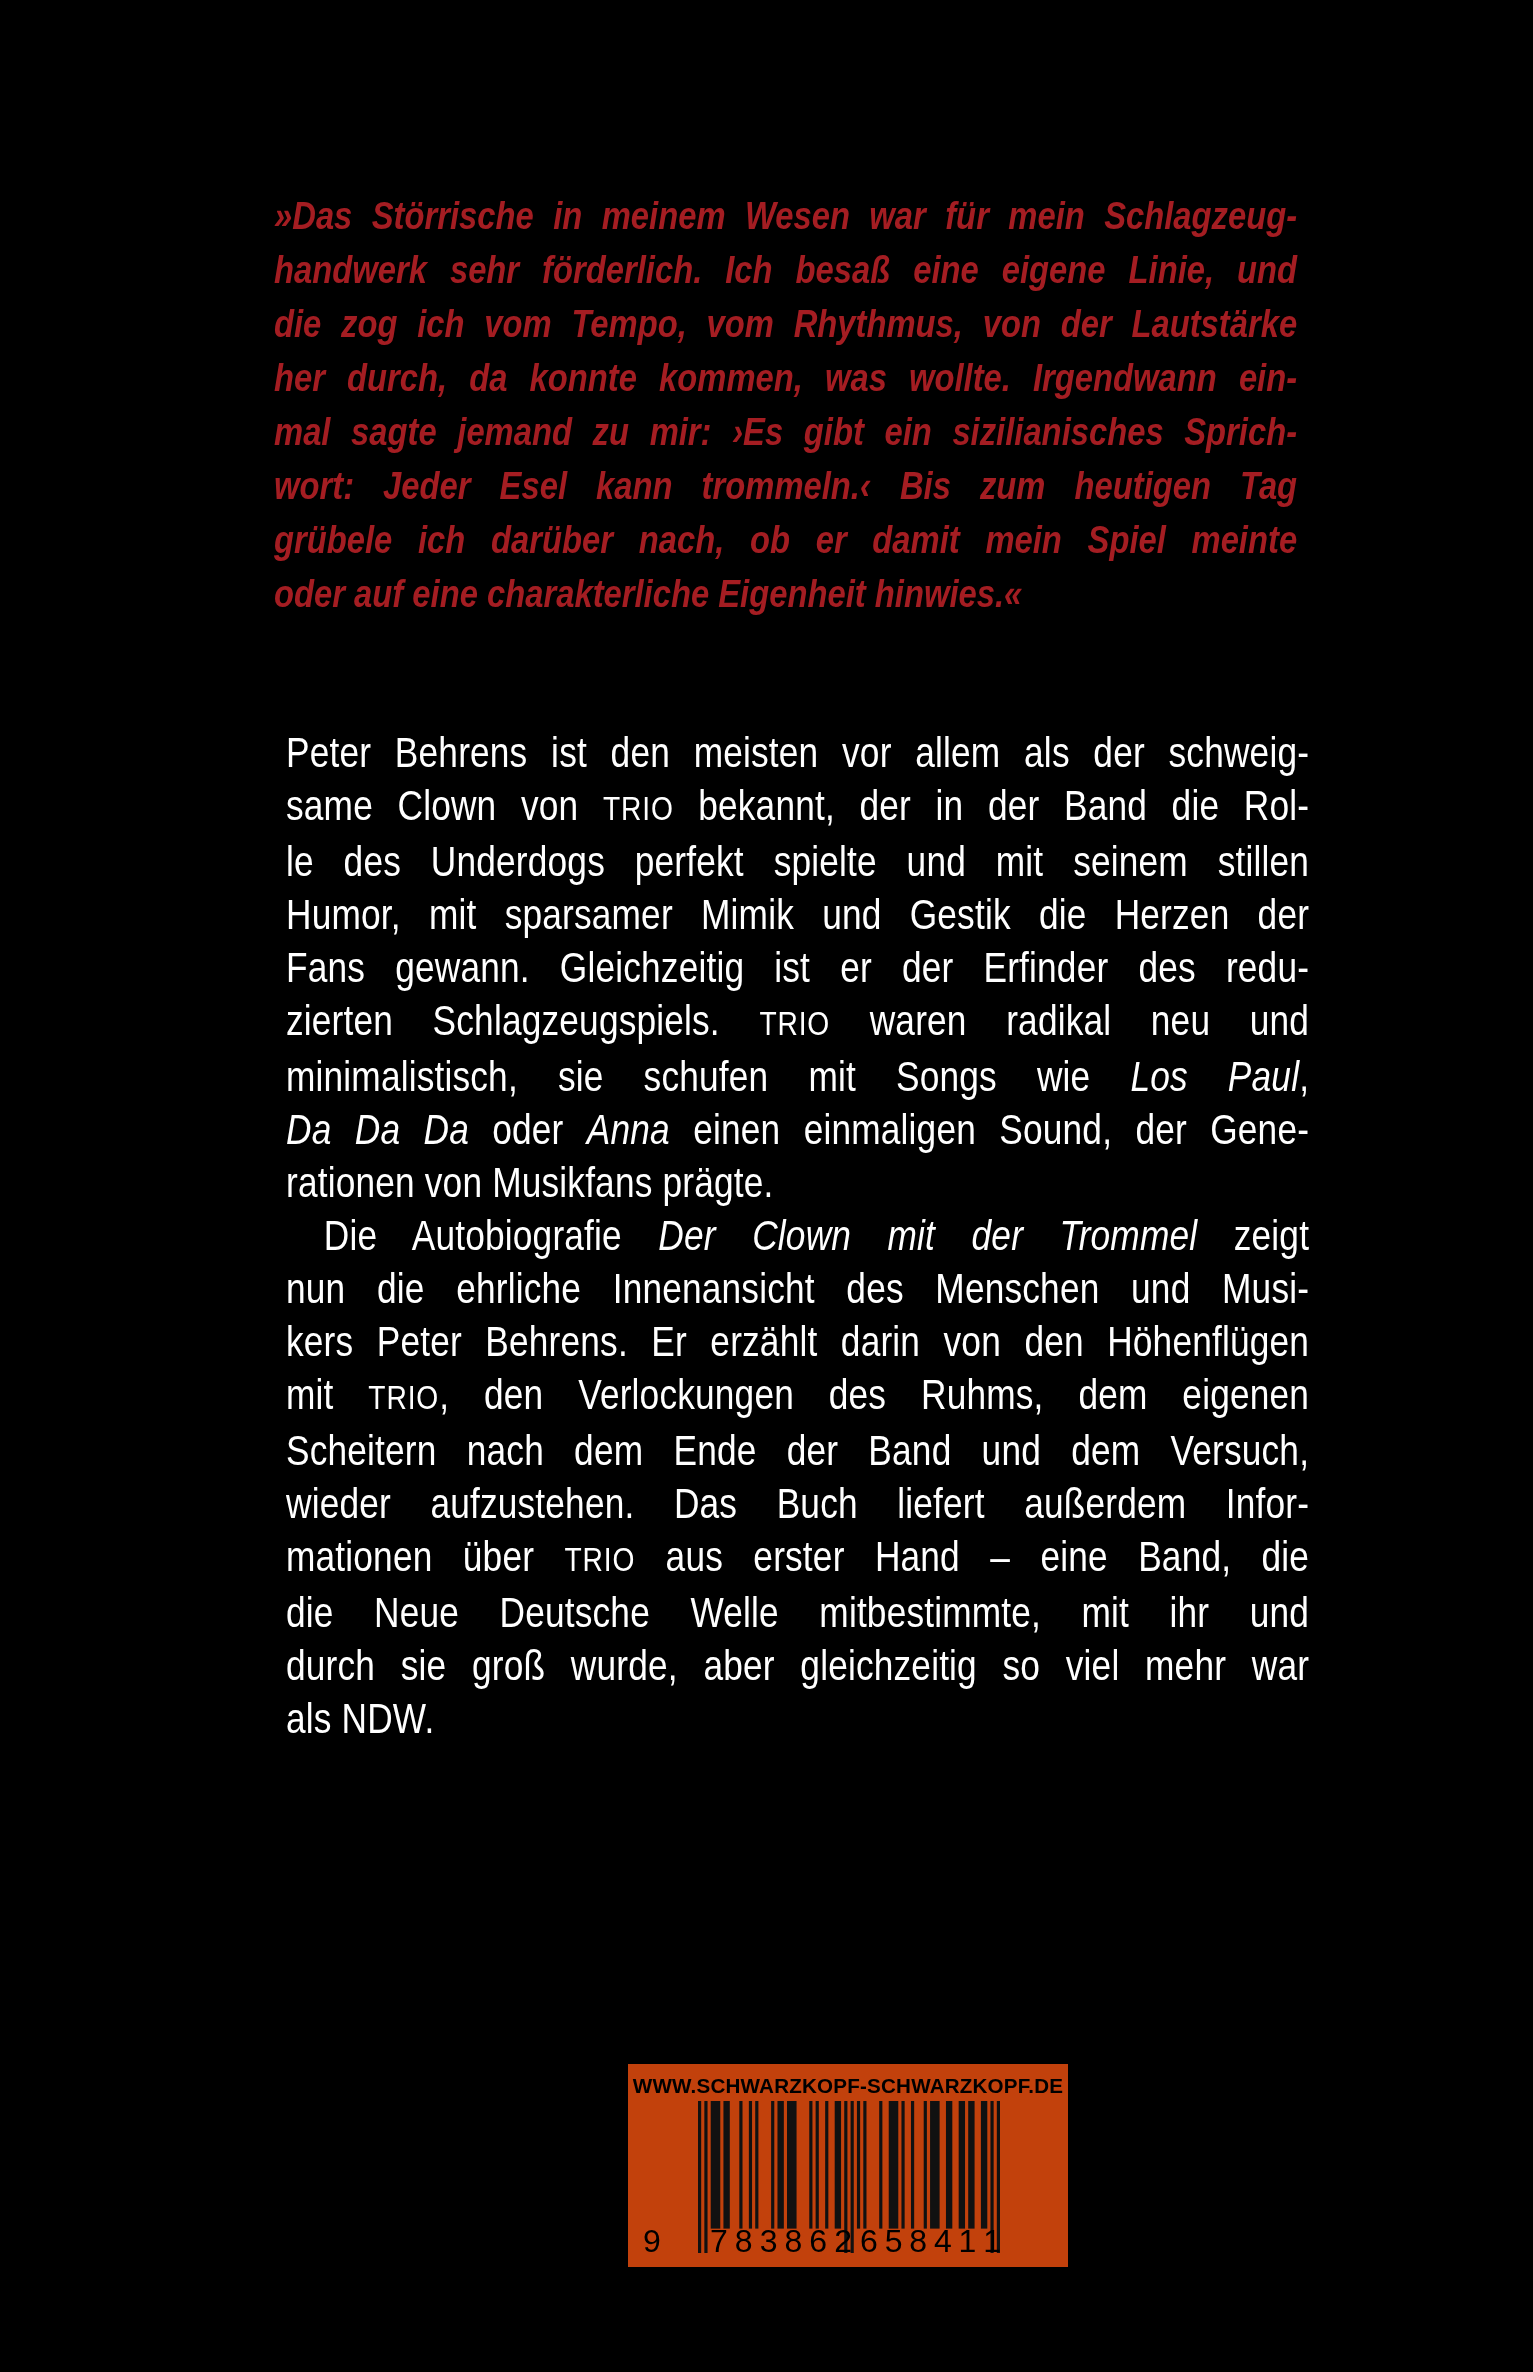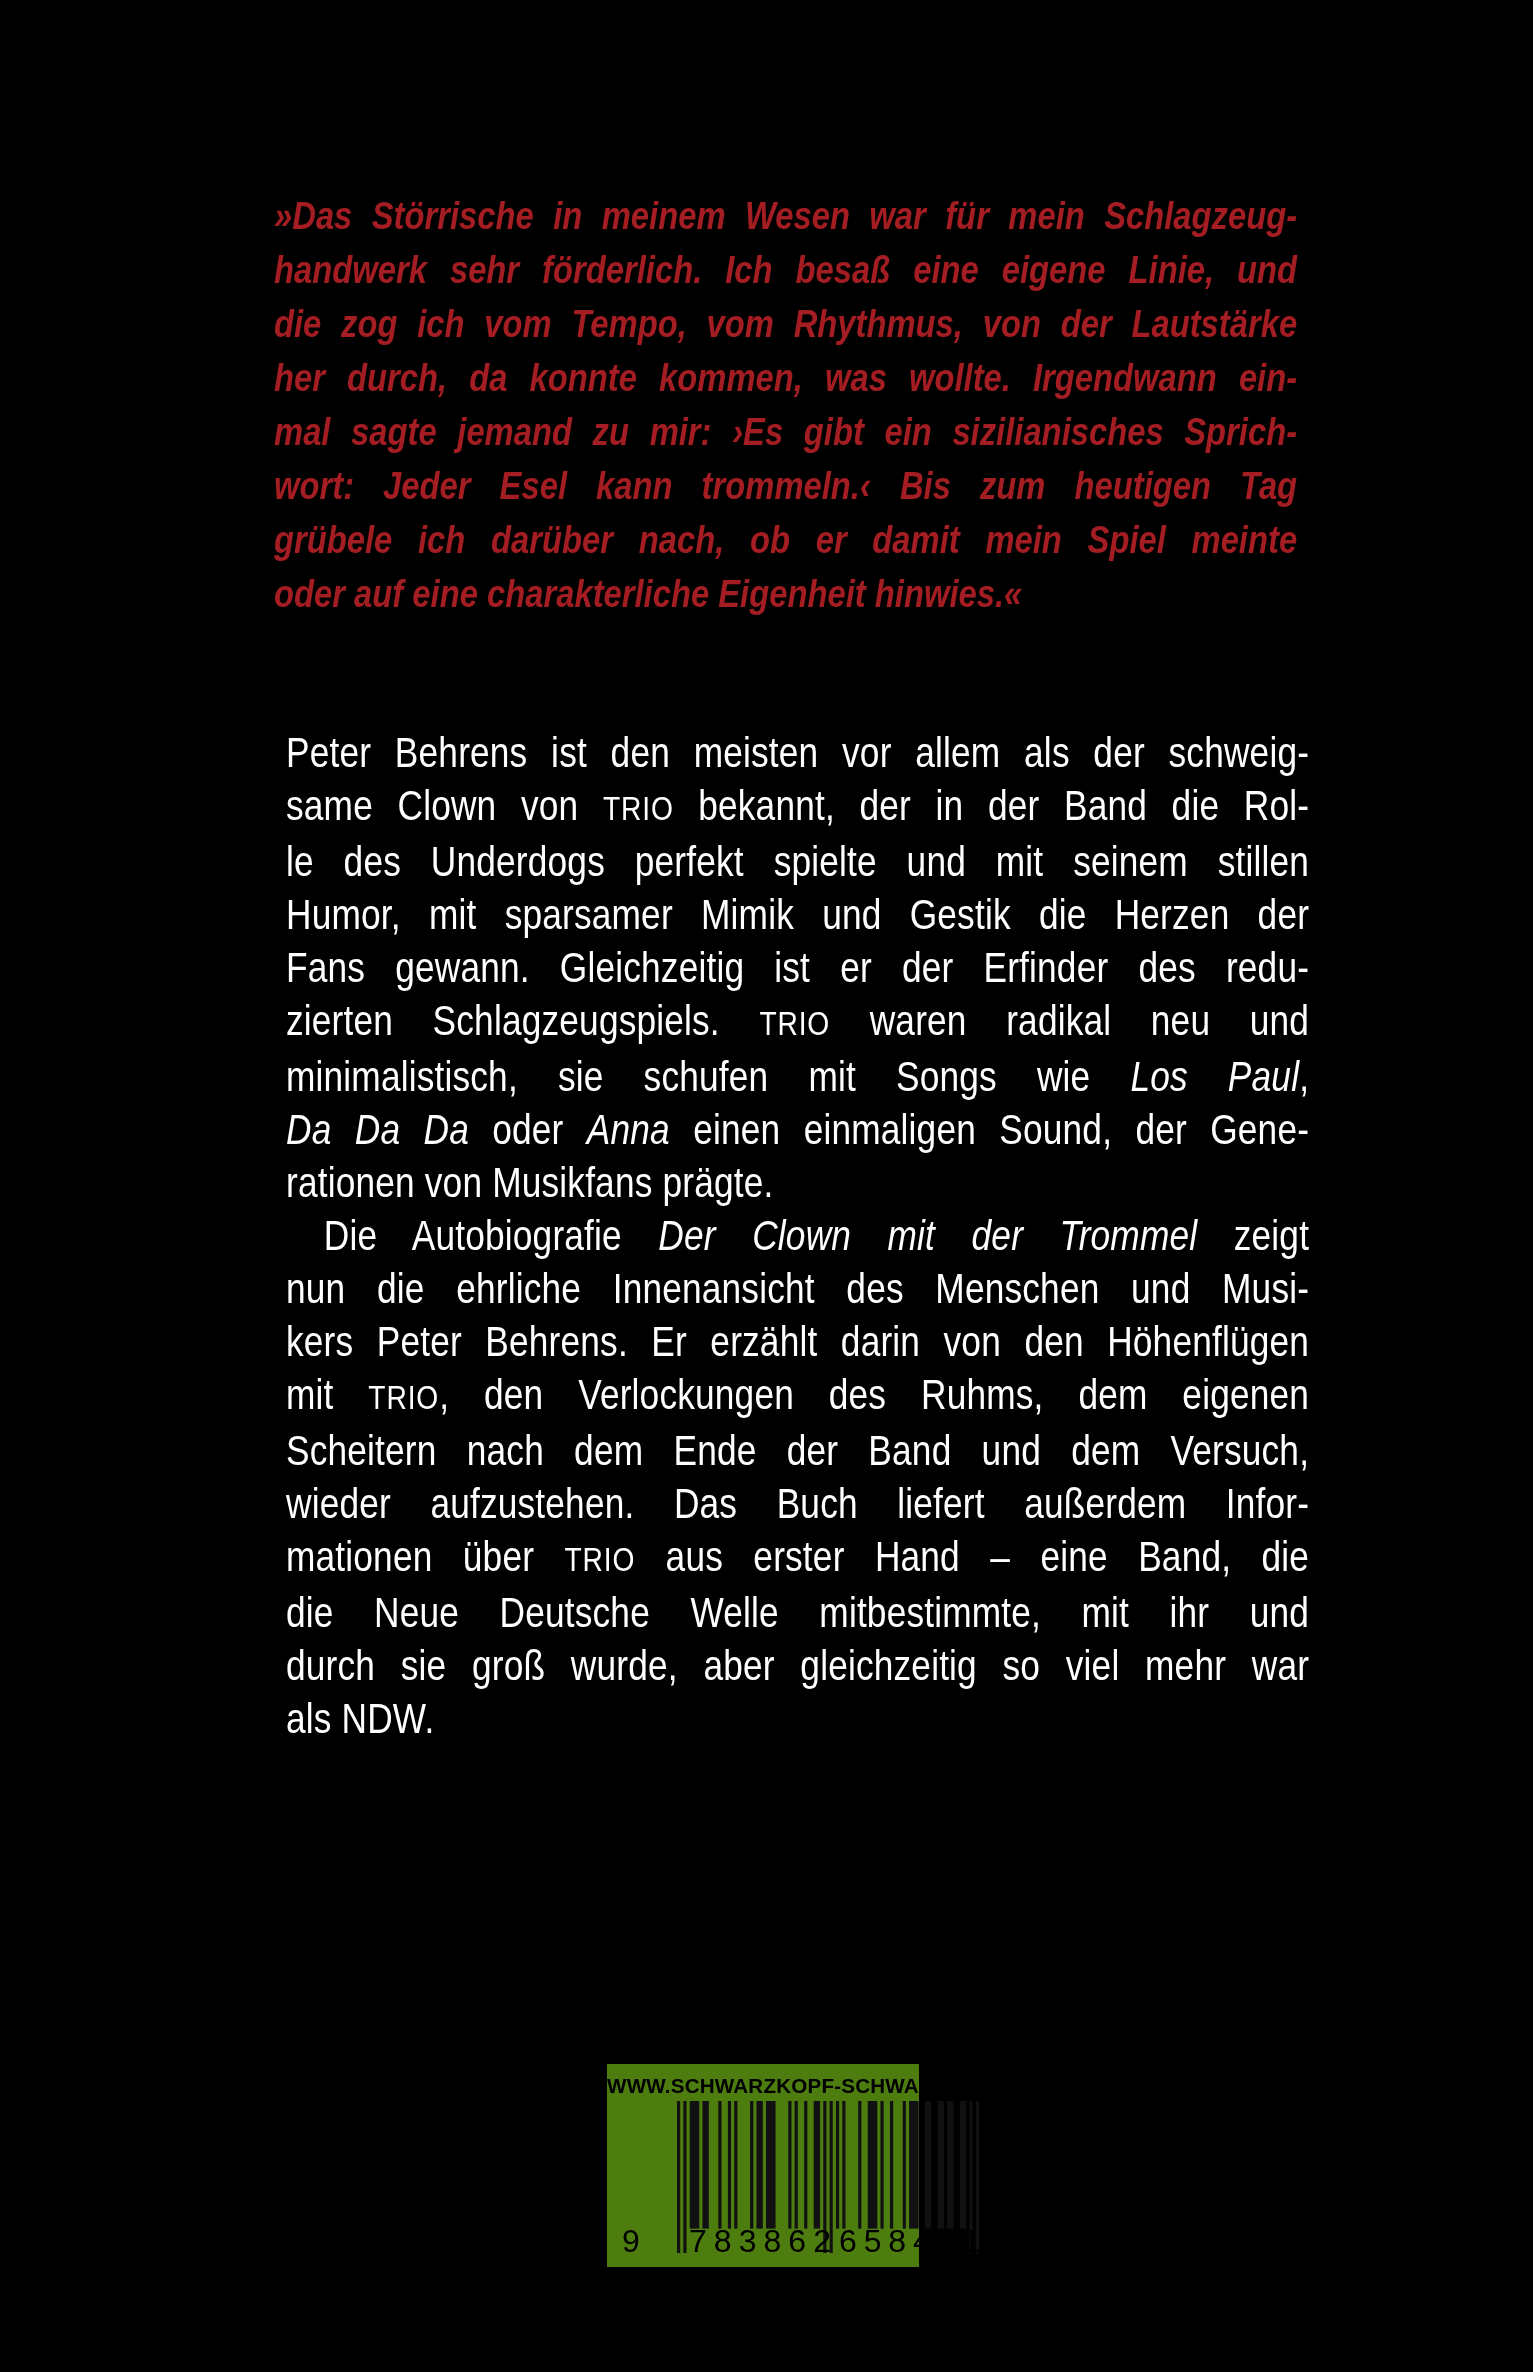--- a/index.html
+++ b/index.html
@@ -38,23 +38,23 @@
     font-size:42px;
     line-height:53px;
     font-weight:400;
     color:#FFFFFF;
     letter-spacing:0.2px;
   }
   .it{ font-style:italic; }
   .caps{ font-size:0.8em; letter-spacing:0.03em; }
 
   .barcode-panel{
-    position:absolute; left:607px; top:2064px;
-    width:312px; height:203px;
-    background:#4d7c0f;
+    position:absolute; left:628px; top:2064px;
+    width:440px; height:203px;
+    background:#c2410c;
   }
   .panel-url{
     position:absolute; top:10.3px; left:0; right:0;
     text-align:center;
     font-size:20.6px; font-weight:700;
     letter-spacing:0.2px;
     color:#000;
     white-space:nowrap;
   }
   .bars{

